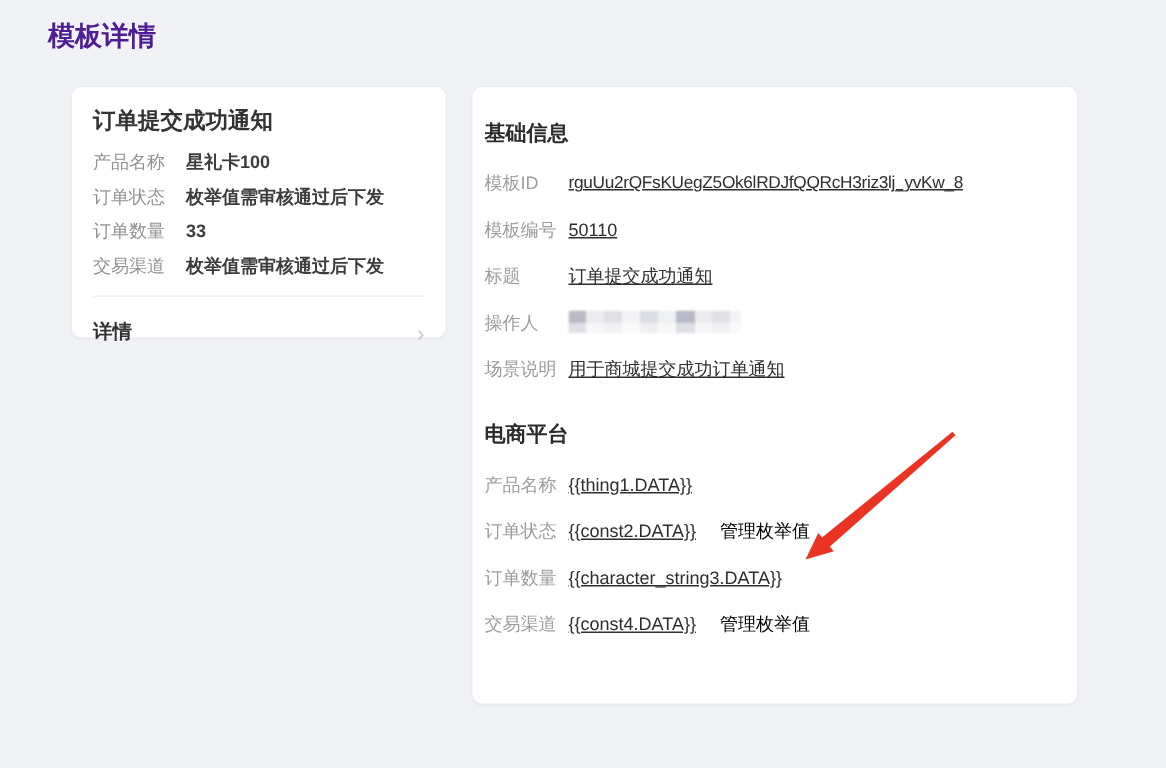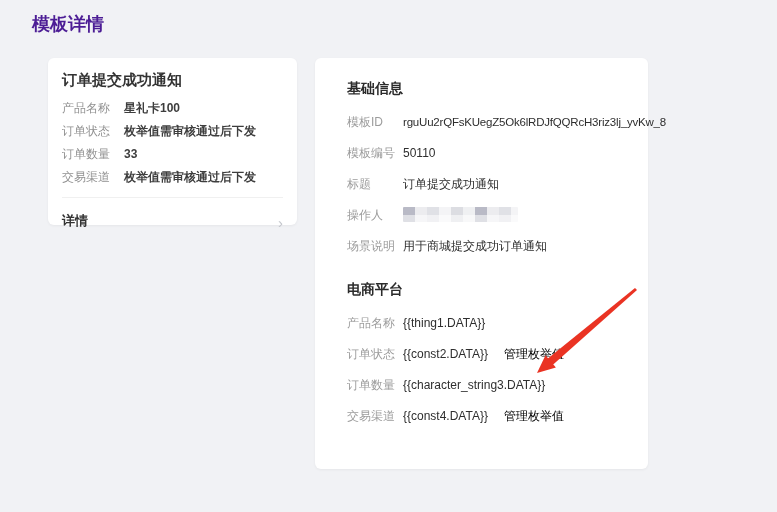--- a/index.html
+++ b/index.html
@@ -18,41 +18,41 @@
     position: absolute;
     background: #ffffff;
     border-radius: 6px;
     box-shadow: 0 1px 3px rgba(0,0,0,0.05);
   }
   .card-left {
     left: 48px; top: 58px; width: 249px; height: 167px;
     padding: 13px 14px 0 14px;
   }
   .card-right {
-    left: 315px; top: 58px; width: 333px; height: 411px;
-    padding: 22px 20px 0 32px;
+    left: 315px; top: 58px; width: 403px; height: 411px;
+    padding: 22px 20px 0 8px;
   }
   .card-left .card-title {
     font-size: 15px; font-weight: 600; color: #333333;
     margin-bottom: 11px;
   }
   .lrow { display: flex; align-items: flex-start; margin-bottom: 8px; }
   .lrow .lbl { width: 62px; flex: 0 0 62px; font-size: 12px; color: #919191; line-height: 15px; }
   .lrow .val { font-size: 12px; color: #3d3d3d; line-height: 15px; font-weight: bold; }
   .left-divider { border-top: 1px solid #f0f0f0; margin: 12px 0 0 0; }
   .left-footer {
     height: 32px; display: flex; align-items: flex-end; justify-content: space-between;
     cursor: pointer;
   }
   .left-footer .ftxt { font-size: 13px; font-weight: 600; color: #333333; }
   .left-footer .chev { font-size: 15px; color: #c3c6cc; line-height: 1; }
   .section-title { font-size: 14px; font-weight: 600; color: #2b2b2b; margin-bottom: 16px; }
   .rrow { display: flex; align-items: flex-start; margin-bottom: 14px; min-height: 17px; }
   .rrow .lbl { width: 56px; flex: 0 0 56px; font-size: 12px; color: #9c9c9c; line-height: 17px; }
-  .rrow .val { font-size: 12px; color: #2e2e2e; line-height: 17px; white-space: nowrap; }
+  .rrow .val { font-size: 12px; color: #2e2e2e; line-height: 17px; white-space: nowrap; text-decoration: underline; }
   .rrow .val.mono-id { font-size: 11.5px; letter-spacing: -0.2px; }
   .rrow .enum-link {
     font-size: 12px; color: #000000; line-height: 17px; margin-left: 16px;
     cursor: pointer; text-decoration: none; white-space: nowrap;
   }
   .redacted {
     width: 115px; height: 15px; border-radius: 1px;
     background-image:
       linear-gradient(180deg, rgba(255,255,255,0) 0 55%, rgba(255,255,255,0.55) 55% 100%),
       repeating-linear-gradient(90deg,

